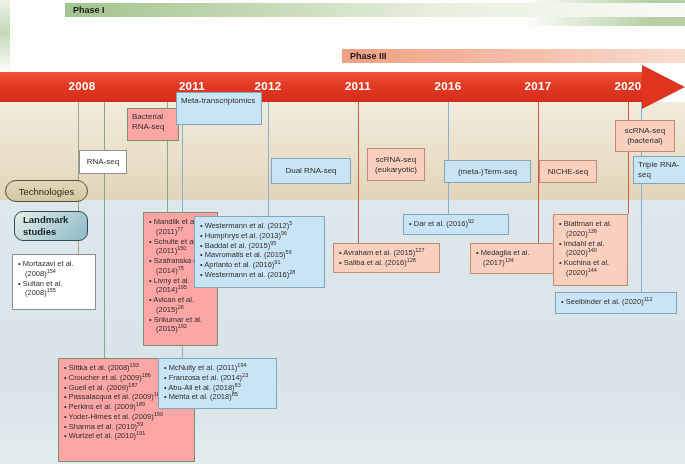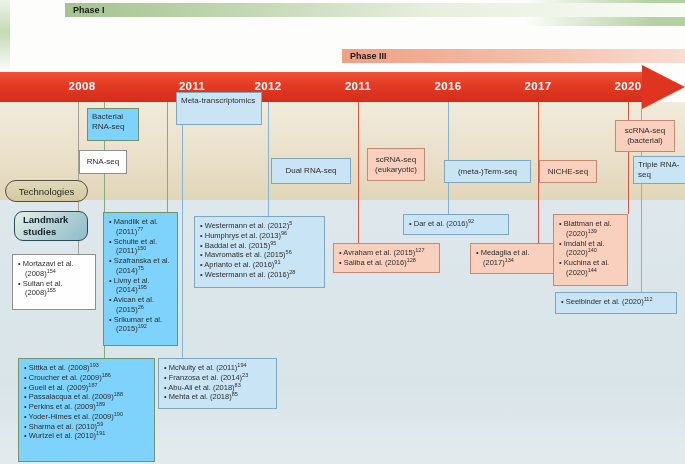--- a/index.html
+++ b/index.html
@@ -34,21 +34,21 @@
     font-size:11.5px;font-weight:bold;letter-spacing:.3px;}
   
   .line{position:absolute;width:1px;z-index:1;}
   .l-gray{background:#a5a091;}
   .l-green{background:#85ab7c;}
   .l-blue{background:#84b3d1;}
   .l-red{background:#cc5a44;}
   
   .box{position:absolute;border:1px solid;box-sizing:border-box;z-index:2;
     font-size:8px;line-height:1.22;padding:3px 4px;color:#2d2d2d;}
-  .green{background:#7dd3fc;border-color:#74926c;}
+  .green{background:#fca5a5;border-color:#74926c;margin-left:40px;}
   .blue{background:#c9e4f4;border-color:#7ea6bd;}
   .red{background:#f9cfbd;border-color:#c18a76;}
   .white{background:#fefefe;border-color:#8f8f8f;}
   .center{display:flex;align-items:center;justify-content:center;text-align:center;margin-left:39px;}
   
   .lm{font-size:7.5px;line-height:1.3;padding:4px 5px;}
   .study{padding-left:7px;text-indent:-7px;}
   sup{font-size:5.5px;line-height:0;}
   
   .pill-tech{position:absolute;left:5px;top:180px;width:81px;height:20px;z-index:2;

